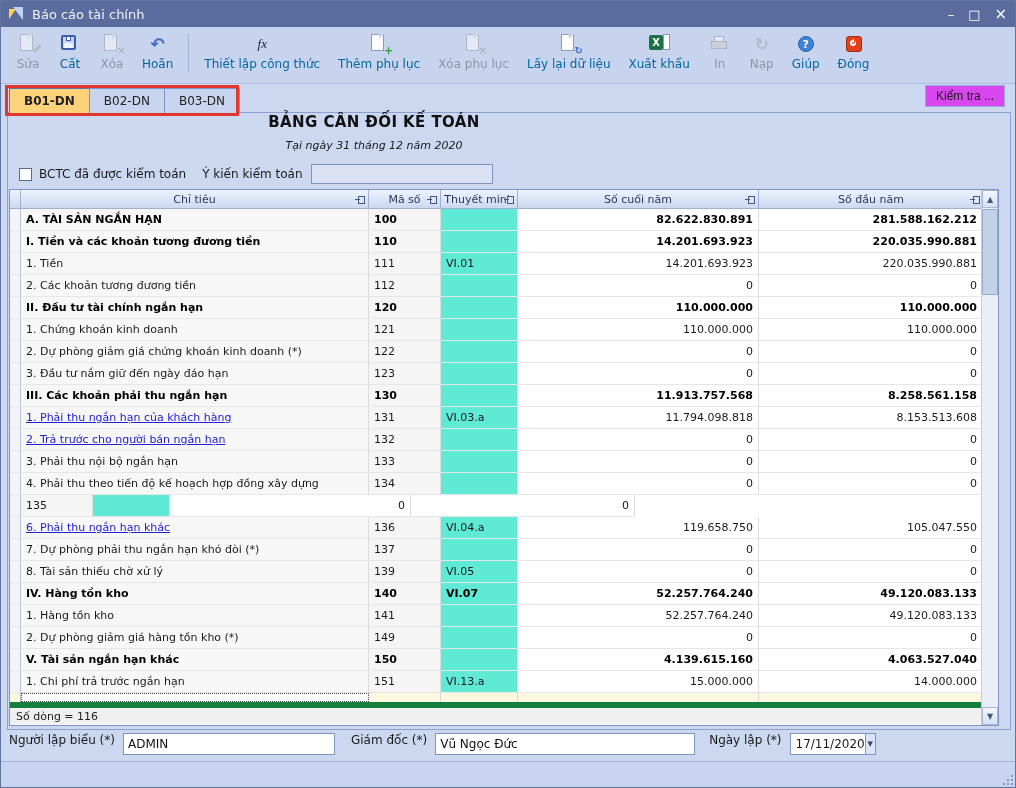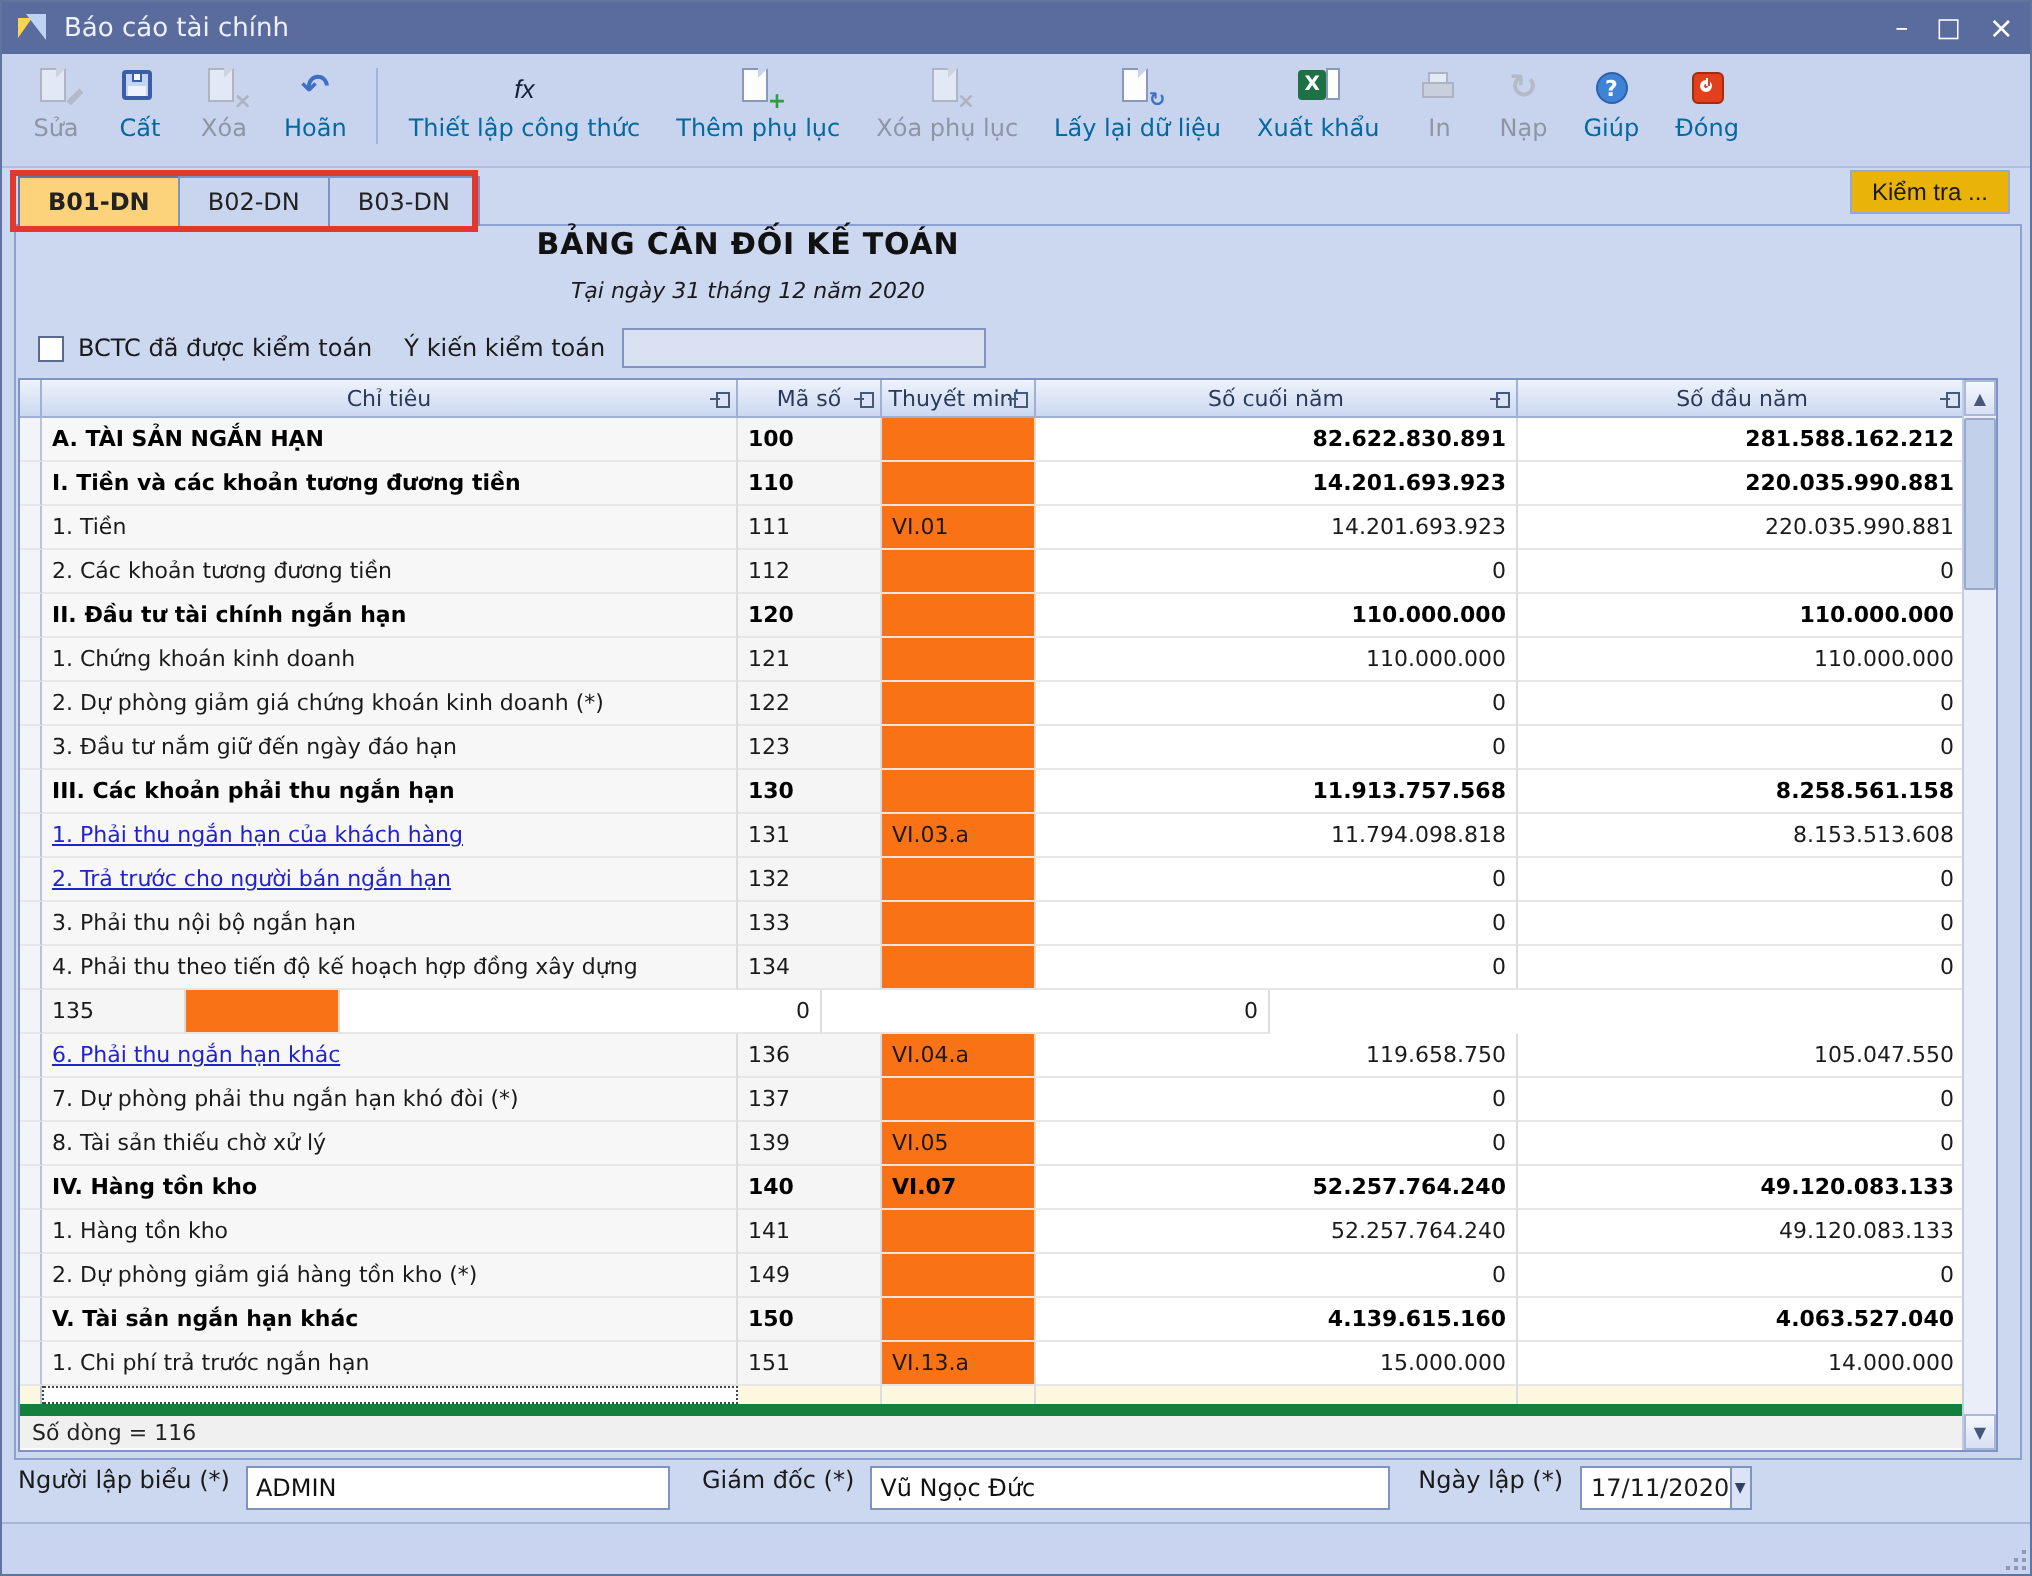--- a/index.html
+++ b/index.html
@@ -34,21 +34,21 @@
   .pg::before{content:'';position:absolute;right:-1px;top:-1px;width:0;height:0;
     border-left:5px solid #c8d3ee;border-bottom:5px solid transparent;}
   .pencil{position:absolute;right:1px;bottom:2px;width:3px;height:9px;background:#9aa3b5;transform:rotate(45deg);}
   .badge{position:absolute;right:-2px;bottom:-1px;font-size:11px;font-weight:bold;line-height:1;}
   .badge.green{color:#2f9e3f;}
   .badge.gray{color:#8d95a5;}
   .badge.blue{color:#3f6fc4;font-size:10px;}
   .glyph{font-size:17px;line-height:1;}
   .glyph.blue{color:#3f6fc4;font-weight:bold;}
   .glyph.gray{color:#9aa3b5;font-weight:bold;}
-  .fx{font-family:Liberation Sans, sans-serif;font-style:italic;font-size:13px;color:#15203a;}
+  .fx{font-family:Liberation Serif, serif;font-style:italic;font-size:13px;color:#15203a;}
   .floppy{position:absolute;left:3px;top:2px;width:15px;height:15px;background:#c4d4f2;border:2px solid #3a5fa8;border-radius:2px;}
   .floppy .shutter{position:absolute;left:3px;top:-1px;width:5px;height:5px;background:#fff;border:1px solid #3a5fa8;}
   .floppy .label{position:absolute;left:1px;bottom:0;width:9px;height:5px;background:#eef3fb;}
   .excel{position:absolute;left:2px;top:2px;width:14px;height:15px;background:#1e7145;color:#fff;
     font-size:10px;font-weight:bold;display:flex;align-items:center;justify-content:center;border-radius:2px;}
   .xpage{position:absolute;right:1px;top:1px;width:7px;height:16px;background:#fff;border:1px solid #8899bb;}
   .prn-body{position:absolute;left:3px;top:8px;width:16px;height:8px;background:#c9cdd6;border:1px solid #8d95a5;}
   .prn-top{position:absolute;left:6px;top:3px;width:10px;height:6px;background:#fff;border:1px solid #8d95a5;}
   .helpc{width:16px;height:16px;border-radius:50%;background:#3f83d6;color:#fff;font-size:11px;font-weight:bold;
     display:flex;align-items:center;justify-content:center;border:1px solid #2b62a8;}
@@ -56,21 +56,21 @@
   .stopc .ring{position:absolute;left:3px;top:3px;width:6px;height:6px;border:2px solid #fff;border-radius:50%;}
   .stopc .stem{position:absolute;left:6px;top:2px;width:2px;height:4px;background:#e2401c;border-left:1px solid #fff;}
 
   
   .panel{position:absolute;left:6px;top:111px;width:1004px;height:618px;background:#ccd7f0;border:1px solid #8ca1cf;}
   .tabsrow{position:absolute;left:8px;top:87px;height:25px;display:flex;}
   .tab{height:25px;padding:0 14px;display:flex;align-items:center;justify-content:center;
     border:1px solid #7d92c2;border-bottom:none;background:#c9d4ee;font-size:12px;color:#222;margin-right:-1px;}
   .tab.active{background:#fcd37a;font-weight:bold;border-color:#5d77ad;}
   .annotation-rect{position:absolute;left:4px;top:84px;width:234px;height:31px;border:3px solid #e0382e;pointer-events:none;z-index:30;}
-  .check-btn{position:absolute;right:10px;top:84px;width:80px;height:22px;background:#eab308;border:1px solid #97a9d2;
+  .check-btn{position:absolute;right:10px;top:84px;width:80px;height:22px;background:#d946ef;border:1px solid #97a9d2;
     font-size:12px;color:#1a1a1a;display:flex;align-items:center;justify-content:center;}
 
   
   .report-title{position:absolute;left:8px;top:112px;width:730px;text-align:center;
     font-size:15px;font-weight:bold;color:#111;letter-spacing:.4px;}
   .report-subtitle{position:absolute;left:8px;top:138px;width:730px;text-align:center;
     font-size:11px;font-style:italic;color:#1a1a1a;}
   .audit-row{position:absolute;left:18px;top:163px;height:20px;display:flex;align-items:center;}
   .checkbox{width:13px;height:13px;background:#fff;border:1px solid #5a6a8c;margin-right:7px;}
   .audit-label{font-size:12px;margin-right:16px;}
@@ -86,21 +86,21 @@
   .hcell .pin{position:absolute;right:3px;top:6px;display:inline-block;width:11px;height:8px;}
   .pin::before{content:'';position:absolute;right:0;top:0;width:5px;height:6px;border:1px solid #44597f;background:#dce4f5;}
   .pin::after{content:'';position:absolute;left:1px;top:3px;width:5px;height:1px;background:#44597f;}
   .w-gut{width:11px;}  .w-label{width:348px;} .w-code{width:72px;} .w-note{width:77px;} .w-num1{width:241px;} .w-num2{width:224px;}
   .grid-body{font-size:11px;}
   .grid-row{display:flex;height:22px;line-height:21px;}
   .cell{border-right:1px solid #dcdcdc;border-bottom:1px solid #e6e6e6;overflow:hidden;white-space:nowrap;}
   .cell.gutter{background:#f2f4fa;border-right:1px solid #b9c4dc;}
   .cell.c-label{padding-left:5px;background:#f7f7f7;}
   .cell.c-code{padding-left:5px;background:#f5f5f5;}
-  .cell.c-note{padding-left:5px;background:#f97316;}
+  .cell.c-note{padding-left:5px;background:#5eead4;}
   .cell.c-num{text-align:right;padding-right:5px;background:#fff;}
   .grid-row.bold .cell{font-weight:bold;color:#000;}
   .cell.c-label.link{color:#2222cc;text-decoration:underline;}
   .partial-row{display:flex;height:9px;}
   .partial-row .cell{border-bottom:none;background:#fcf7df;}
   .partial-row .cell.focus{background:#fff;border:1px dotted #444;}
   .status-row{display:flex;align-items:center;height:22px;width:973px;background:#f0f0f0;
     border-top:6px solid #15803d;font-size:11px;padding-left:6px;color:#222;}
 
   

